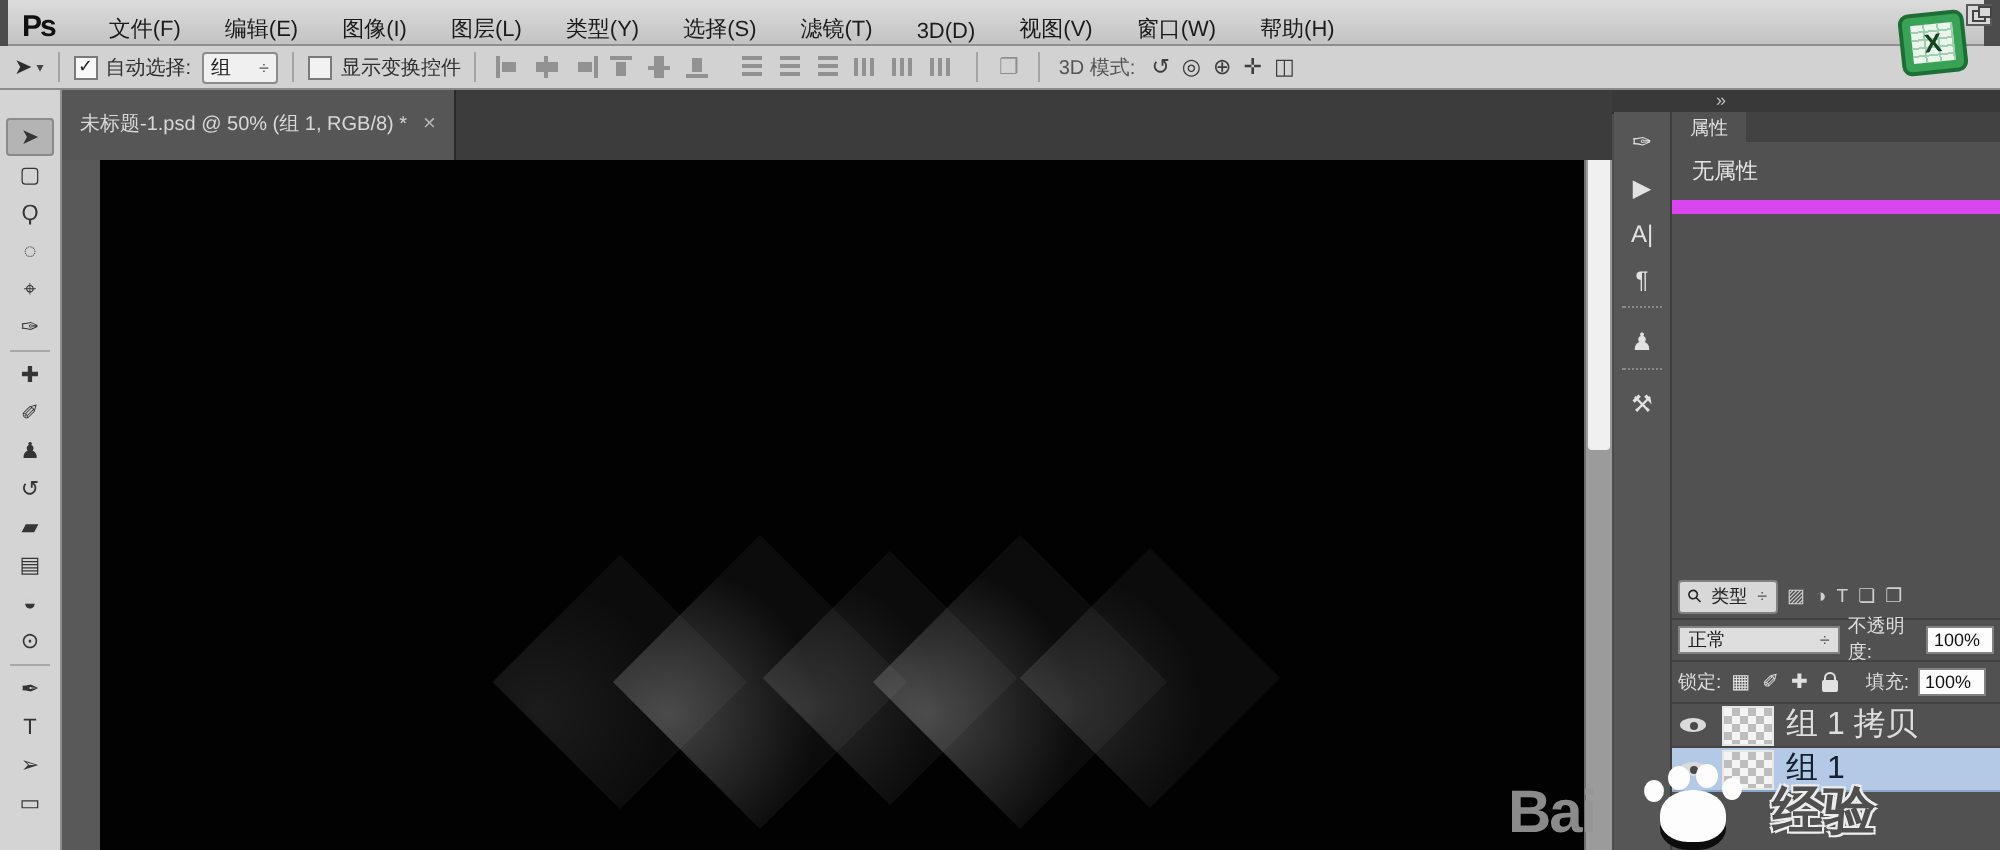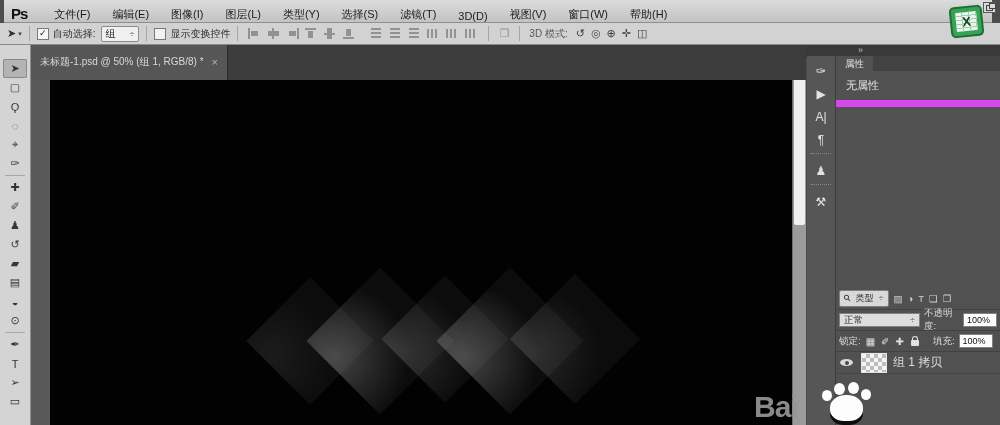--- a/index.html
+++ b/index.html
@@ -85,21 +85,21 @@
   .f-ico{color:#cfcfcf;font-size:9.5px}
   .l-blend,.l-lock{height:20px;display:flex;align-items:center;gap:4px;padding:0 3px;border-bottom:1px solid #424242}
   .dd-box{background:#dedede;border:1px solid #828282;color:#1e1e1e;font-size:9.5px;height:14px;
     display:flex;align-items:center;justify-content:space-between;padding:0 4px;box-sizing:border-box}
   .blend-dd{width:92px}
   .val-box{background:#fdfdfd;border:1px solid #828282;color:#111;font-size:9px;padding:1px 3px;min-width:26px;text-align:left}
   .lk-ico{font-size:10px;color:#e0e0e0;margin:0 1px}
   .lockico{position:relative;width:8px;height:6px;background:#e2e2e2;display:inline-block;border-radius:1px;margin:3px 2px 0}
   .lockico::before{content:"";position:absolute;left:1px;top:-4px;width:4px;height:4px;
     border:1.5px solid #e2e2e2;border-bottom:none;border-radius:3px 3px 0 0}
-  .l-row{height:21px;display:flex;align-items:center;gap:6px;border-bottom:1px solid #464646;padding:0 2px;font-size:12px}
+  .l-row{height:21px;display:flex;align-items:center;gap:6px;border-bottom:1px solid #464646;padding:0 2px;font-size:16px}
   .l-row.selected{background:#b3c9e6;color:#16202e;border-bottom:1px solid #8aa6c9}
   .eye{width:13px;height:9px;position:relative;flex:none;margin:0 2px}
   .eye::before{content:"";position:absolute;left:0;top:1px;width:13px;height:7px;background:#dadada;border-radius:50%}
   .eye::after{content:"";position:absolute;left:4.5px;top:2.5px;width:4px;height:4px;background:#4a4a4a;border-radius:50%}
   .checker{width:24px;height:18px;border:1px solid #e6e6e6;flex:none;
     background:conic-gradient(#bdbdbd 25%,#f4f4f4 0 50%,#bdbdbd 0 75%,#f4f4f4 0);background-size:8px 8px}
   
   .watermark{position:absolute;left:748px;top:386px;width:252px;height:39px;z-index:60;pointer-events:none}
   .wm-bai{position:absolute;left:6px;top:4px;font-size:30px;font-weight:bold;color:#969696;opacity:.92;letter-spacing:-1px}
   .paw{position:absolute;left:72px;top:-4px;width:62px;height:44px}
@@ -274,32 +274,38 @@
       <span class="lk-ico">✚</span>
       <span class="lockico"></span>
       <span style="margin-left:8px">填充:</span>
       <span class="val-box">100%</span>
     </div>
     <div class="l-row">
       <span class="eye"></span>
       <span class="checker"></span>
       <span>组 1 拷贝</span>
     </div>
+    <div class="l-row selected">
+      <span class="eye"></span>
+      <span class="checker"></span>
+      <span>组 1</span>
+    </div>
   </div>
 </div>
 
 <div class="watermark">
   <span class="wm-bai">Bai</span>
   <span class="paw">
     <i class="t1"></i>
       <i class="t2"></i>
       <i class="t3"></i>
       <i class="t4"></i>
       <i class="pad"></i>
   </span>
+  <span class="wm-jy">经验</span>
 </div>
 
 <div class="excel">
   <div class="sheet">
     <span>X</span>
   </div>
 </div>
 <div class="restore-ico"></div>
 
 </body></html>

